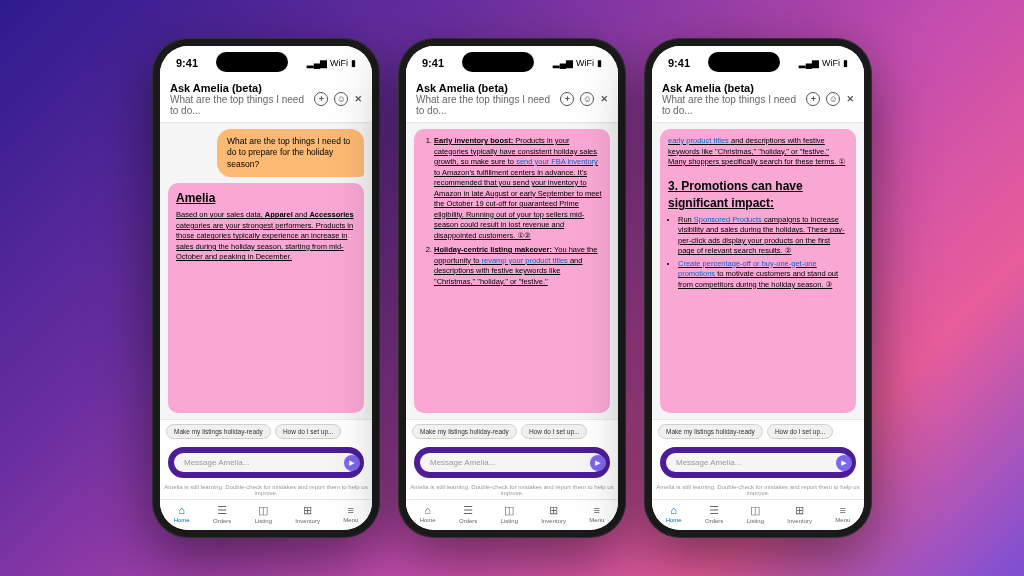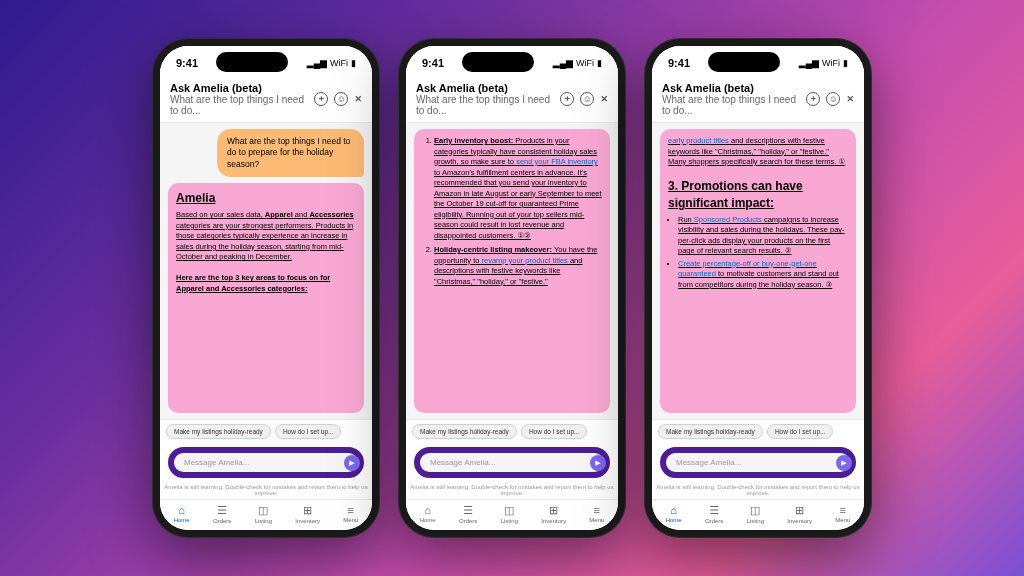--- a/index.html
+++ b/index.html
@@ -328,21 +328,20 @@
 
       <div class="chat-area">
         <div class="user-bubble">
           What are the top things I need to do to prepare for the holiday season?
         </div>
         <div class="assistant-area">
           <div class="assistant-name">Amelia</div>
           <div class="assistant-text">
             Based on your sales data, <span class="bold">Apparel</span> and <span class="bold">Accessories</span> categories are your strongest performers. Products in those categories typically experience an increase in sales during the holiday season, starting from mid-October and peaking in December.
             <br><br>
-            <span class="bold">Here are the top 3 key areas to focus on for Apparel and Accessories categories:</span>
             <br>
           </div>
         </div>
       </div>
 
       <div class="suggestions">
         <div class="suggestion-chip">Make my listings holiday-ready</div>
         <div class="suggestion-chip">How do I set up...</div>
       </div>
 
@@ -483,21 +482,21 @@
       </div>
 
       <div class="chat-area">
         <div class="assistant-area" style="flex:1; overflow:hidden;">
           <div class="assistant-text">
             <span class="link">early product titles</span> and descriptions with festive keywords like "Christmas," "holiday," or "festive." Many shoppers specifically search for these terms. ①
             <br><br>
             <span class="bold" style="font-size:12px">3. Promotions can have significant impact:</span>
             <ul style="margin-top:3px">
               <li>Run <span class="link">Sponsored Products</span> campaigns to increase visibility and sales during the holidays. These pay-per-click ads display your products on the first page of relevant search results. ②</li>
-              <li><span class="link">Create percentage-off or buy-one-get-one guaranteed</span> to motivate customers and stand out from competitors during the holiday season. ③</li>
+              <li><span class="link">Create percentage-off or buy-one-get-one promotions</span> to motivate customers and stand out from competitors during the holiday season. ③</li>
             </ul>
           </div>
         </div>
       </div>
 
       <div class="suggestions">
         <div class="suggestion-chip">Make my listings holiday-ready</div>
         <div class="suggestion-chip">How do I set up...</div>
       </div>
 

